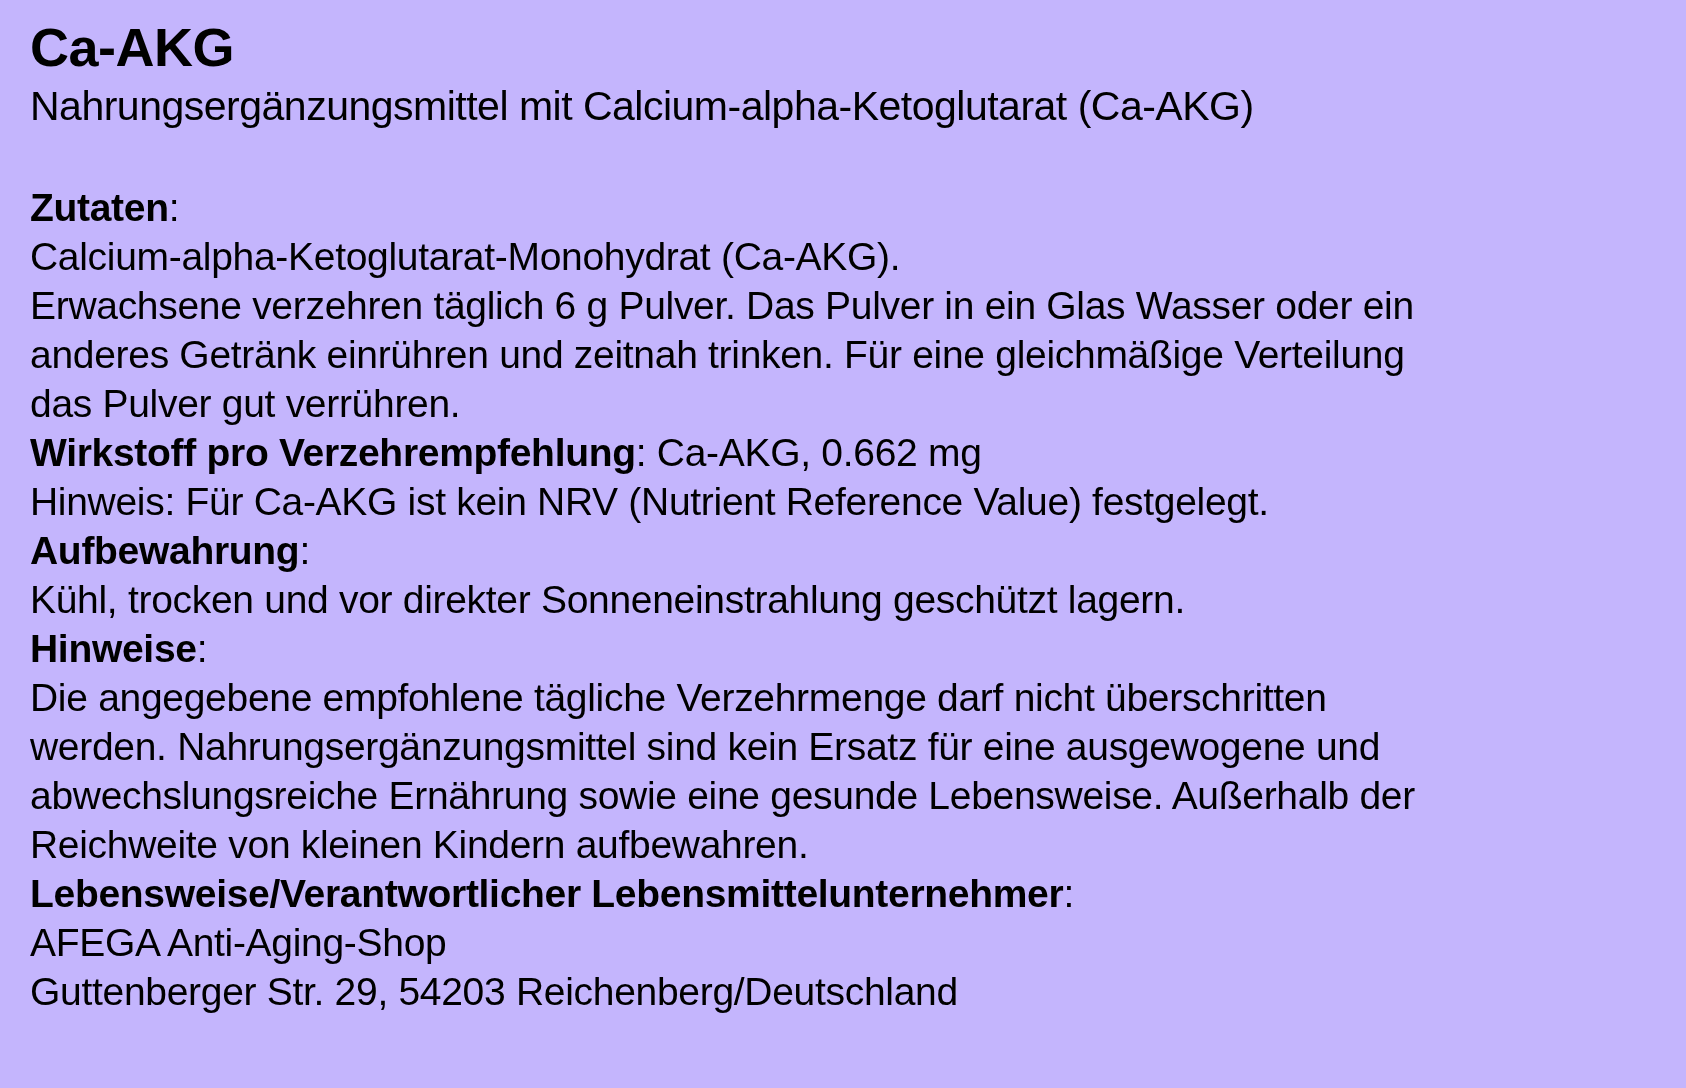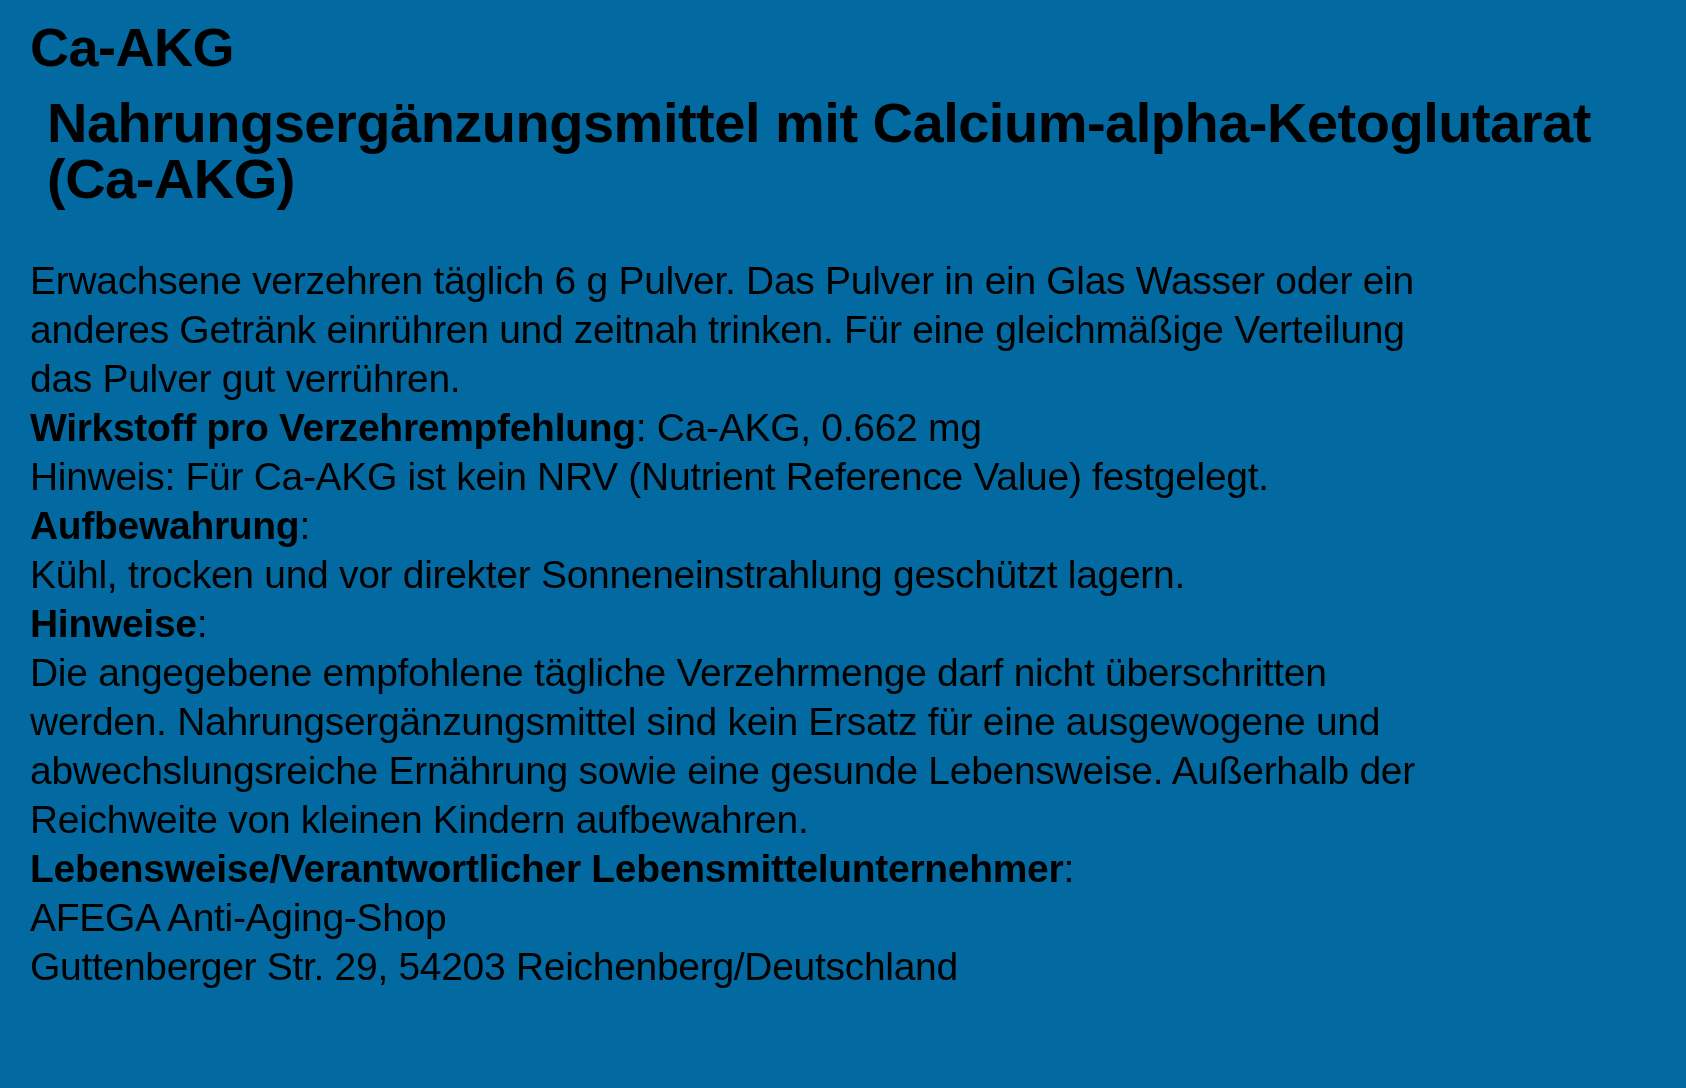--- a/index.html
+++ b/index.html
@@ -5,37 +5,37 @@
   html, body {
     margin: 0;
     padding: 0;
     background: #ffffff;
   }
   .page {
     position: relative;
     width: 1686px;
     height: 1088px;
     box-sizing: border-box;
-    background: #0369a1;
+    background: #c4b5fd;
     color: #000000;
     padding: 16px 20px 0 30px;
     overflow: hidden;
     font-family: "Liberation Sans", "DejaVu Sans", sans-serif;
   }
   .title {
     margin: 0;
     font-size: 54px;
     font-weight: bold;
     line-height: 62px;
     letter-spacing: -0.5px;
   }
   .subtitle {
-    margin: 17px;
-    font-size: 56px;
-    font-weight: bold;
+    margin: 0;
+    font-size: 41px;
+    font-weight: normal;
     line-height: 56px;
     letter-spacing: -0.5px;
   }
   .body {
     margin-top: 49px;
     font-size: 39px;
     line-height: 49px;
     letter-spacing: -0.3px;
   }
   .sec { margin: 0; }
@@ -54,20 +54,24 @@
 </head>
 <body>
 
 <div class="page">
 
   <h1 class="title">Ca-AKG</h1>
   <h2 class="subtitle">Nahrungsergänzungsmittel mit Calcium-alpha-Ketoglutarat (Ca-AKG)</h2>
 
   <div class="body">
 
+    <div class="sec">
+      <div class="label-line"><span>Zutaten</span><span class="n">:</span></div>
+      <div class="text">Calcium-alpha-Ketoglutarat-Monohydrat (Ca-AKG).</div>
+    </div>
 
     <div class="sec">
       <div class="text">Erwachsene verzehren täglich 6 g Pulver. Das Pulver in ein Glas Wasser oder ein
 anderes Getränk einrühren und zeitnah trinken. Für eine gleichmäßige Verteilung
 das Pulver gut verrühren.</div>
     </div>
 
     <div class="sec">
       <div class="label-line"><span>Wirkstoff pro Verzehrempfehlung</span><span class="n">: </span><span class="n">Ca-AKG, 0.662 mg</span></div>
       <div class="text">Hinweis: Für Ca-AKG ist kein NRV (Nutrient Reference Value) festgelegt.</div>

